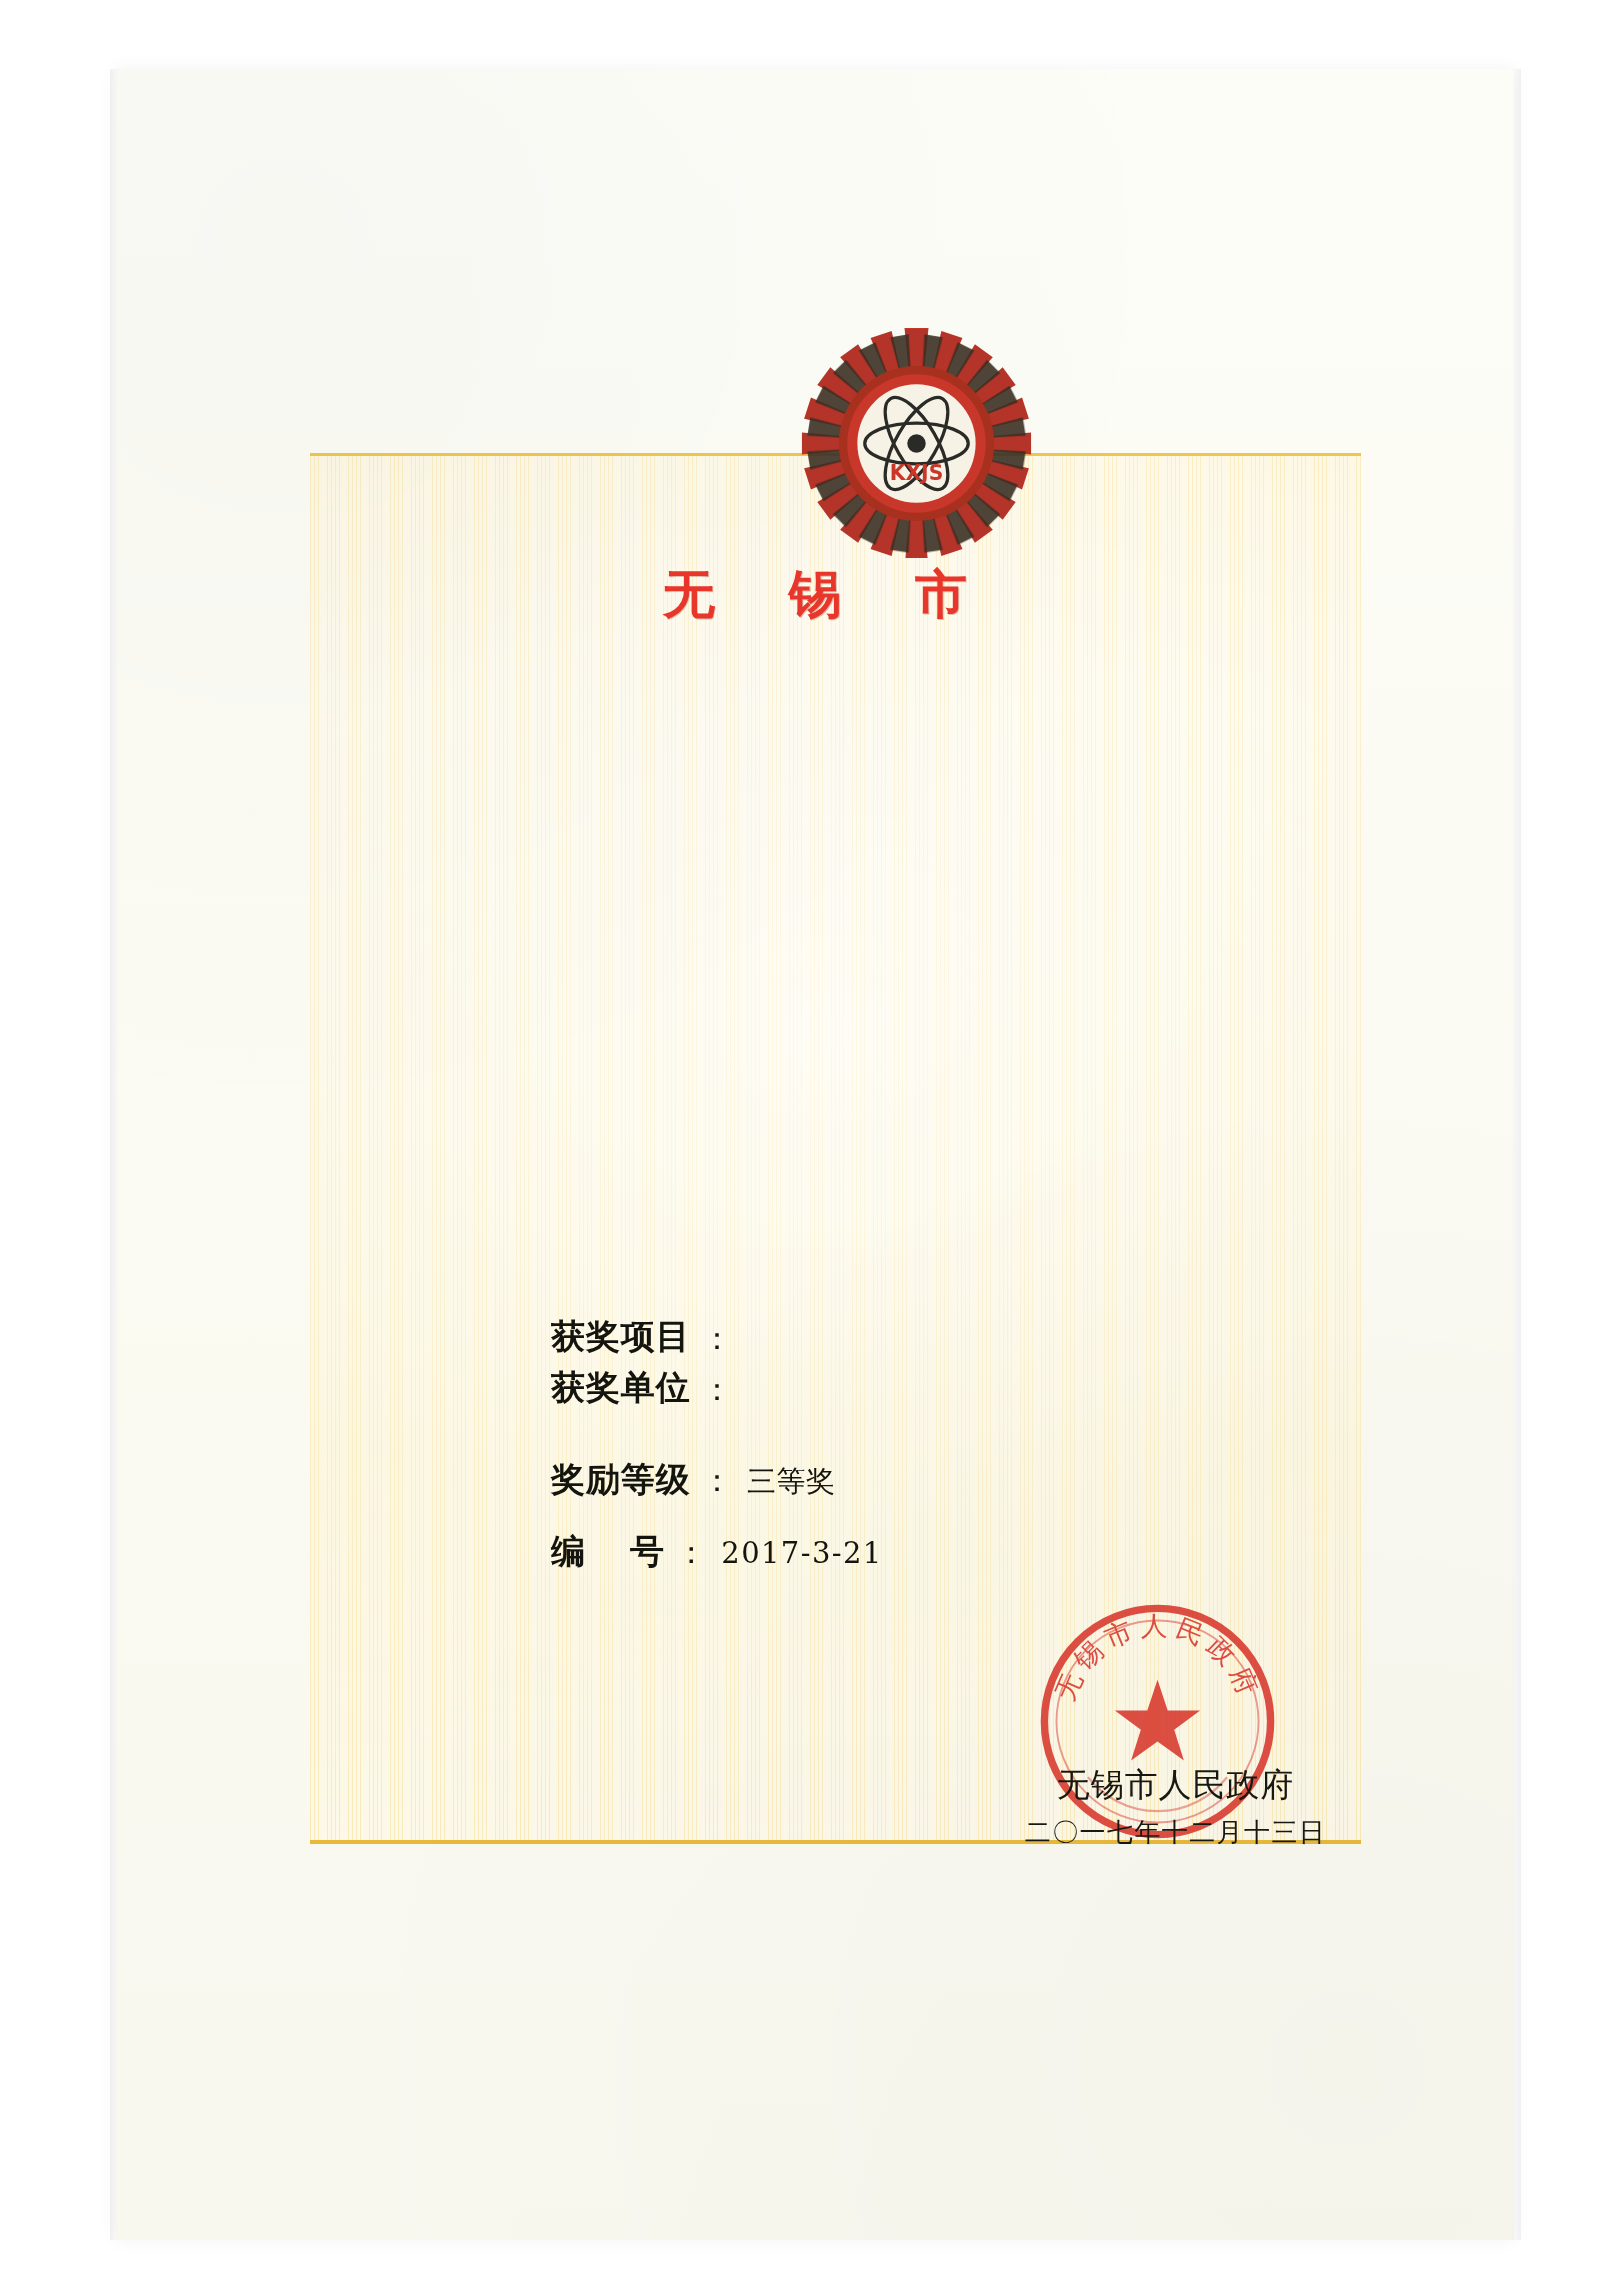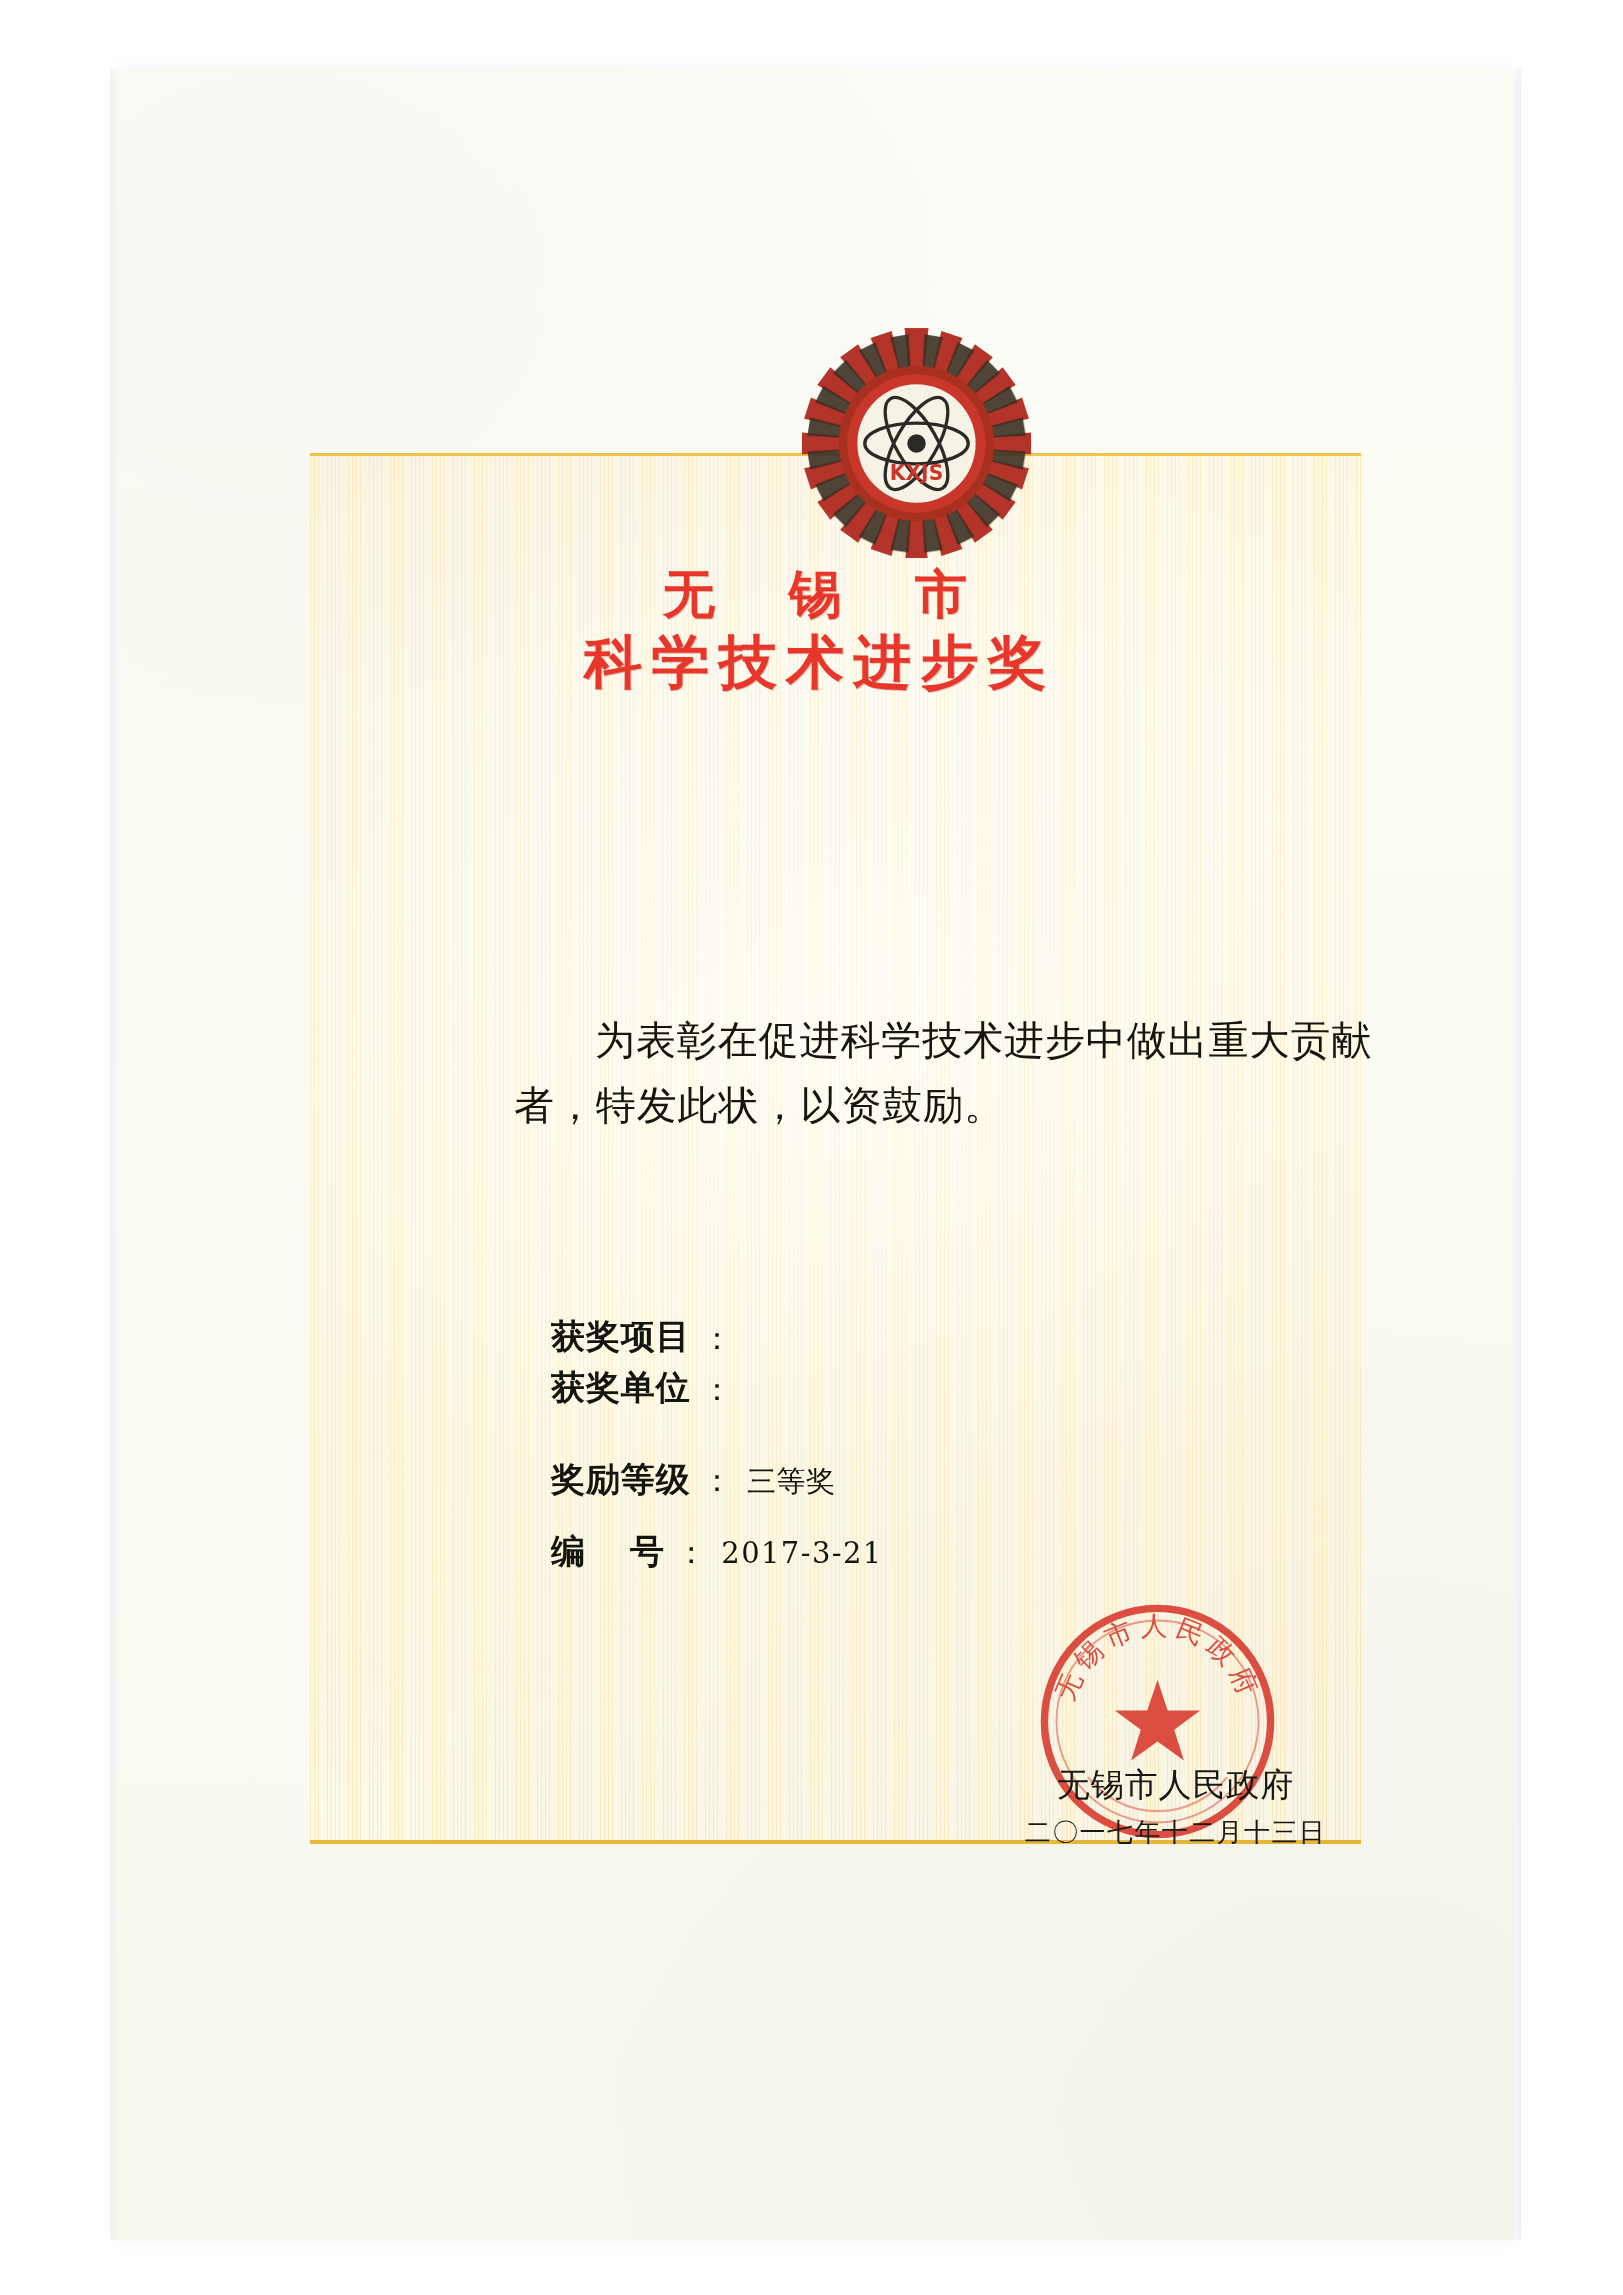--- a/index.html
+++ b/index.html
@@ -289,26 +289,22 @@
           <ellipse rx="112" ry="44" transform="rotate(120)"></ellipse>
         </g>
         <circle r="20" fill="#2a2a26"></circle>
         <text x="0" y="78" text-anchor="middle" font-family="DejaVu Sans, sans-serif" font-size="44" font-weight="bold" fill="#c9372a">KXJS</text>
       </g>
     </svg>
   </div>
 
   <div class="head-wrap" id="title-city">无 锡 市</div>
 
-  <div class="head-wrap" id="title-award">科学技术进步奖</div>
-
-
-  <div id="body-text">
-    <span class="indent"></span><span>为表彰在促进科学技术进步中做出重大贡献者，特发此状，以资鼓励。</span>
-  </div>
+
+
 
   <div id="fields">
 
     <div class="field-row" id="row-project">
       <span class="field-label">获奖项目</span>
       <span class="field-colon">：</span>
     </div>
 
     <div class="field-row" id="row-unit">
       <span class="field-label">获奖单位</span>

